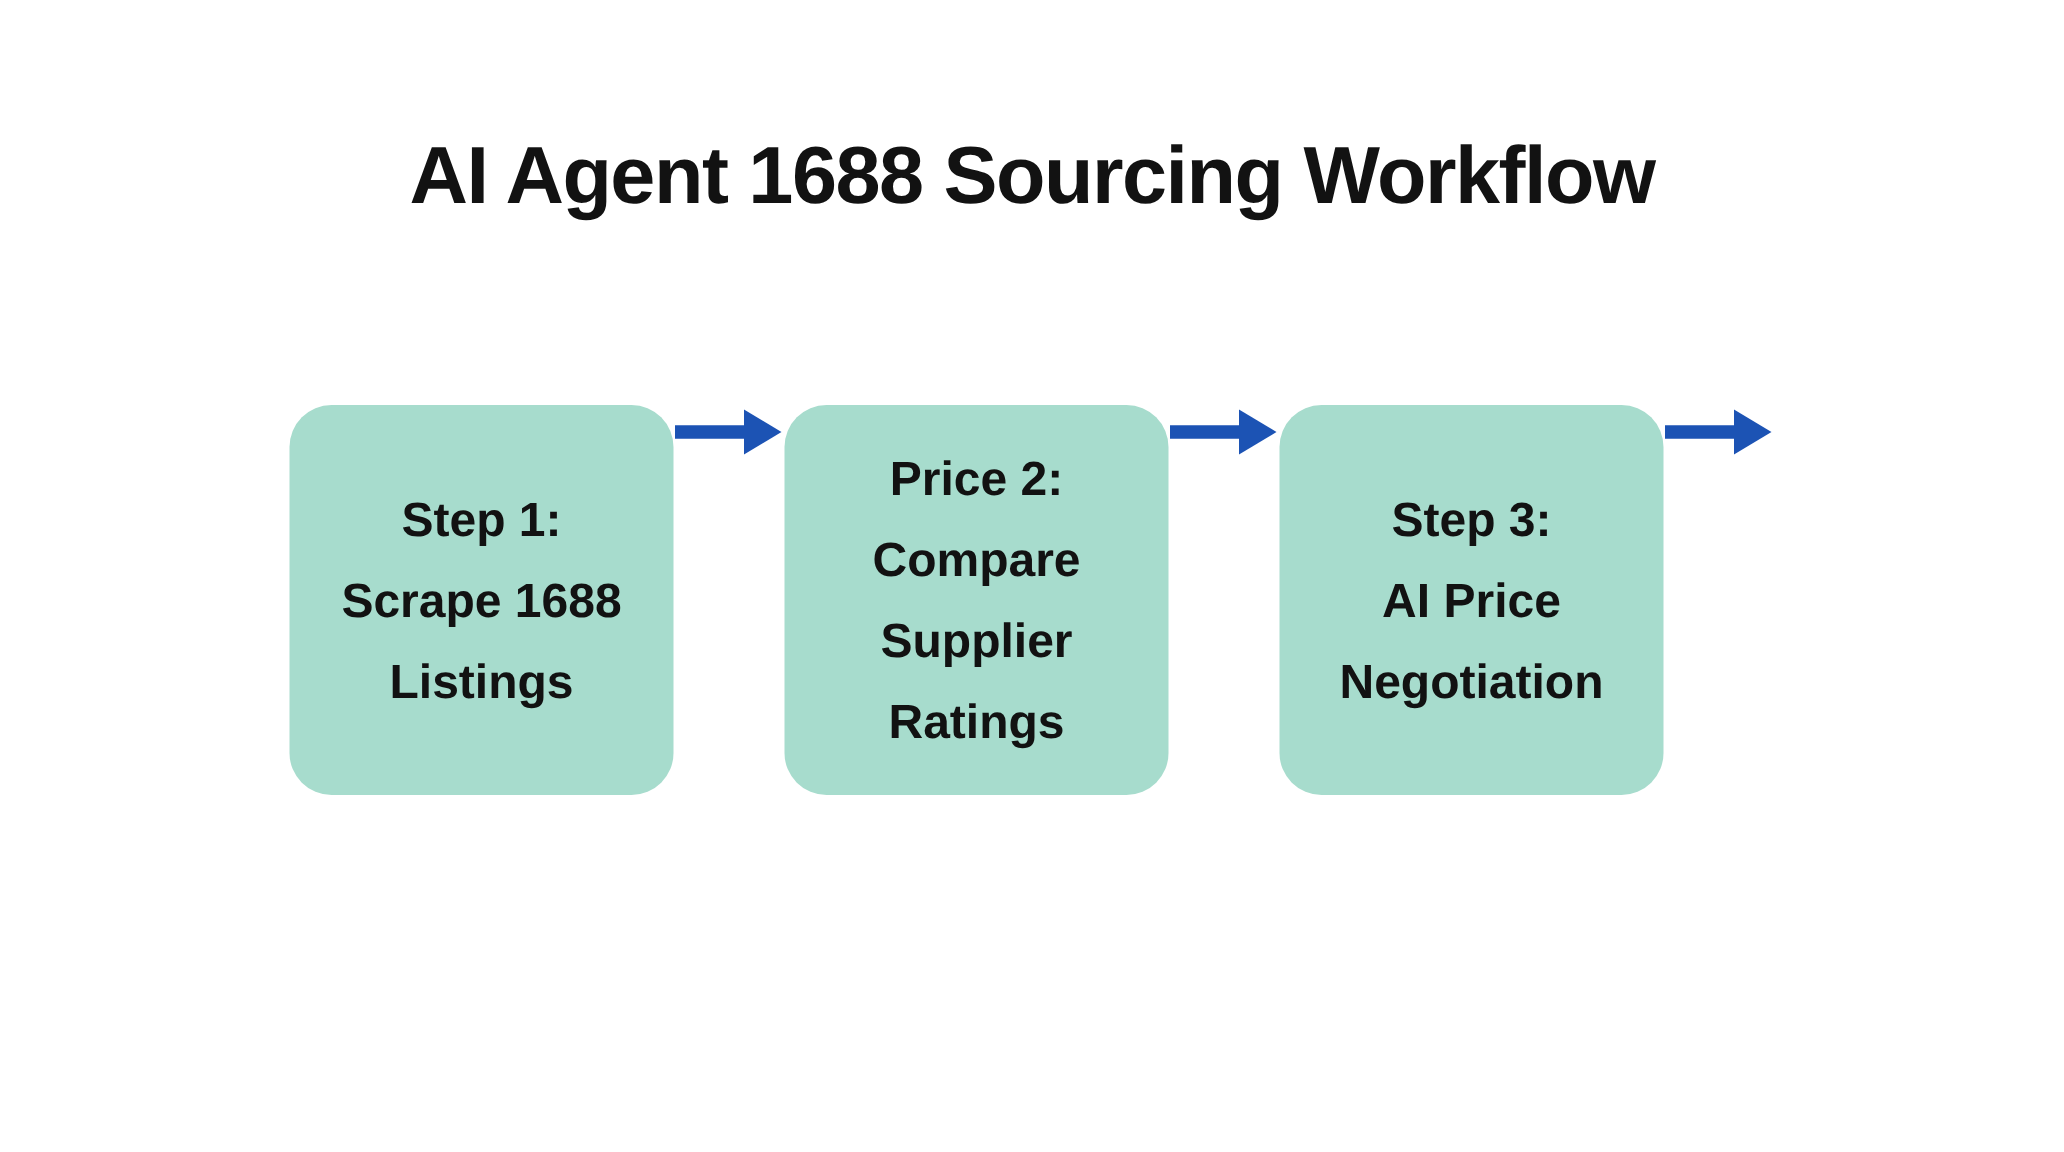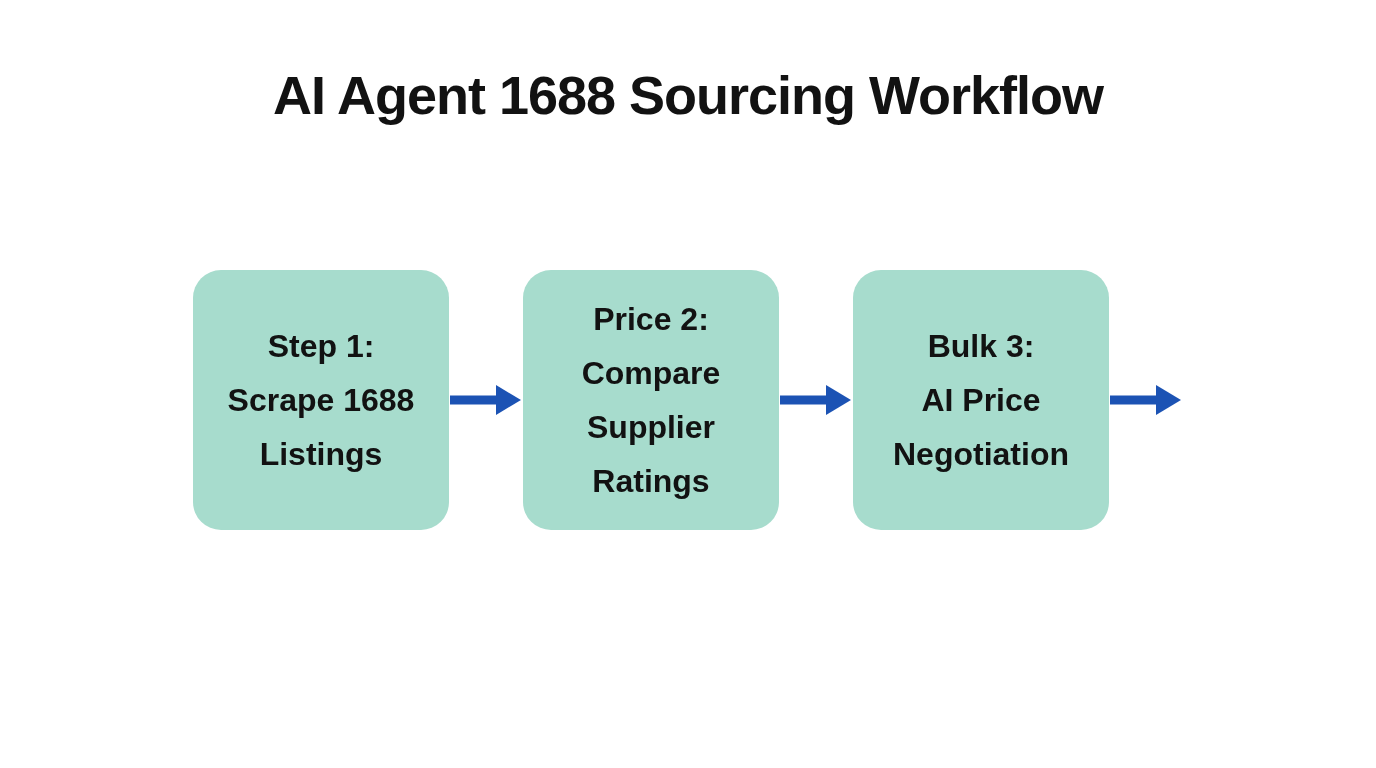--- a/index.html
+++ b/index.html
@@ -10,35 +10,35 @@
   .canvas {
     position: relative;
     width: 1376px;
     height: 768px;
     background: var(--background, #ffffff);
     font-family: "Liberation Sans", sans-serif;
     overflow: hidden;
   }
   .title {
     margin: 0;
-    padding-top: 64px;
+    padding-top: 86px;
     text-align: center;
     font-size: 54px;
     font-weight: 800;
     letter-spacing: -1px;
     color: var(--text-dark, #111);
   }
   .flow {
     position: absolute;
     left: 0;
     right: 0;
     top: 270px;
     display: flex;
     justify-content: center;
-    align-items: center;
+    align-items: flex-start;
   }
   .step-box {
     width: 256px;
     height: 260px;
     flex: 0 0 auto;
     background: var(--box-fill, #a7dccd);
     border-radius: 28px;
     display: flex;
     align-items: center;
     justify-content: center;
@@ -91,21 +91,21 @@
 Supplier
 Ratings</span>
     </div>
 
     <svg class="arrow" viewBox="0 0 74 36" aria-hidden="true">
       <line x1="1" y1="18" x2="50" y2="18"></line>
       <polygon points="47,3 72,18 47,33"></polygon>
     </svg>
 
     <div class="step-box">
-      <span class="step-text">Bulk 3:
+      <span class="step-text">Step 3:
 AI Price
 Negotiation</span>
     </div>
 
     <svg class="arrow" viewBox="0 0 74 36" aria-hidden="true">
       <line x1="1" y1="18" x2="50" y2="18"></line>
       <polygon points="47,3 72,18 47,33"></polygon>
     </svg>
 
 

